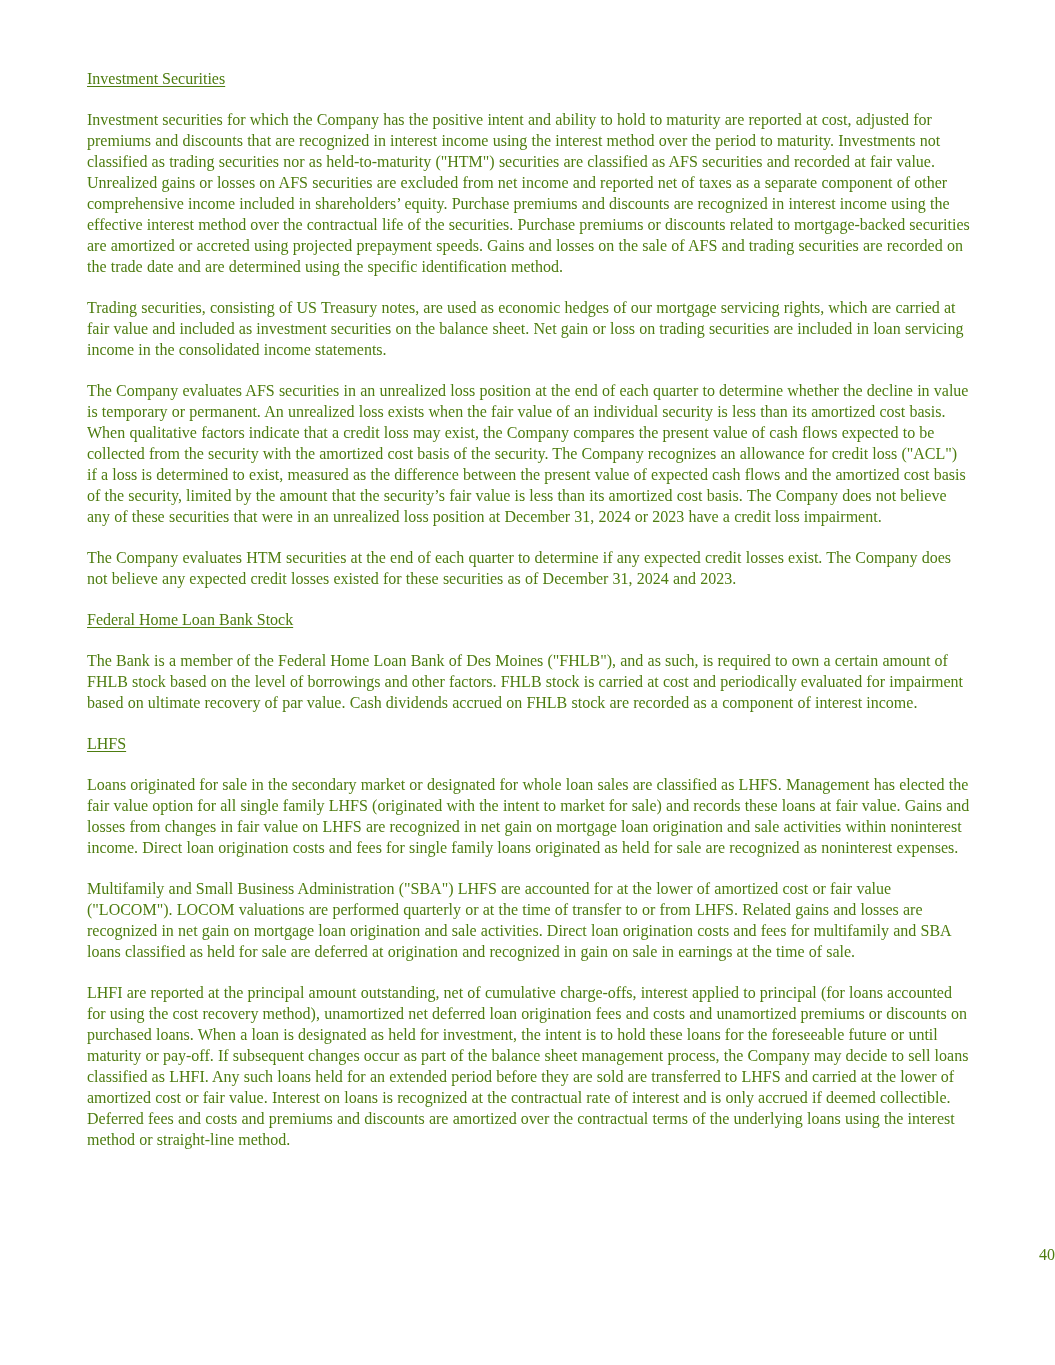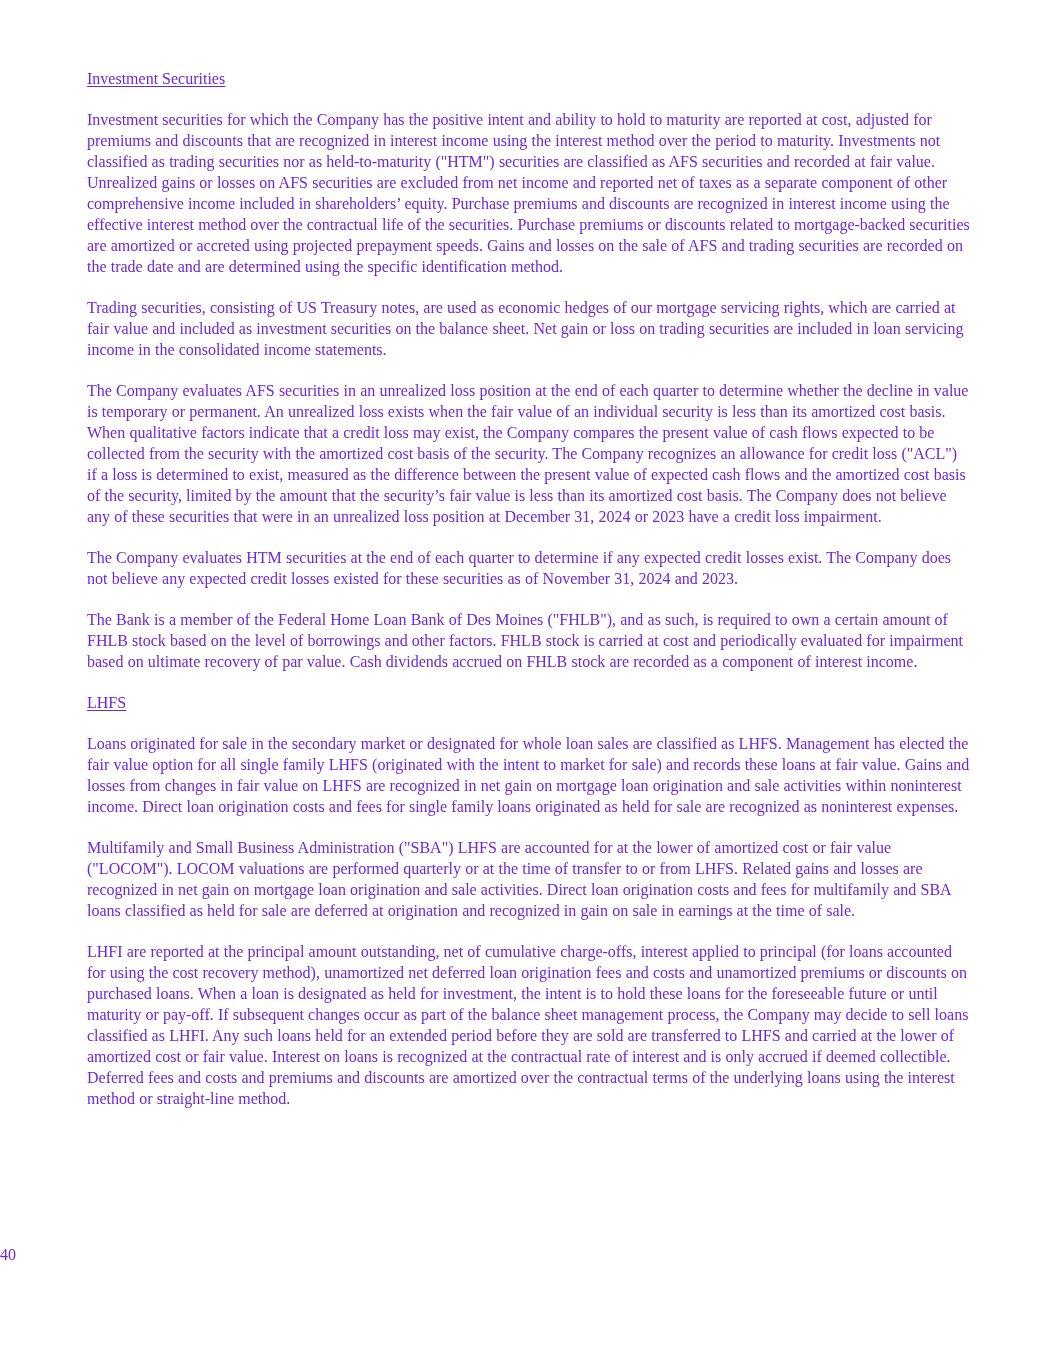--- a/index.html
+++ b/index.html
@@ -2,21 +2,21 @@
 <html><head>
 <meta charset="utf-8">
 <style>
   html, body { margin: 0; padding: 0; background: #ffffff; }
   .page {
     position: relative;
     width: 1055px;
     height: 1365px;
     background: #ffffff;
     font-family: "Liberation Serif", "DejaVu Serif", serif;
-    color: #6d28d9;
+    color: #4d7c0f;
     overflow: hidden;
   }
   .content {
     position: absolute;
     left: 87px;
     top: 68px;
     width: 884px;
   }
   .heading {
     font-size: 16px;
@@ -31,40 +31,41 @@
     line-height: 21px;
     margin: 6px 0 20px 0;
     text-align: left;
     word-spacing: 0.2px;
   }
   .page-number {
     position: absolute;
     left: 0;
     right: 0;
     top: 1244px;
-    text-align: left;
+    text-align: right;
     font-size: 16px;
     line-height: 21px;
   }
 </style>
 </head>
 <body>
 
 <div class="page">
   <div class="content">
 
     <div class="section">
       <div class="heading">Investment Securities</div>
       <p class="para">Investment securities for which the Company has the positive intent and ability to hold to maturity are reported at cost, adjusted for premiums and discounts that are recognized in interest income using the interest method over the period to maturity. Investments not classified as trading securities nor as held-to-maturity ("HTM") securities are classified as AFS securities and recorded at fair value. Unrealized gains or losses on AFS securities are excluded from net income and reported net of taxes as a separate component of other comprehensive income included in shareholders’ equity. Purchase premiums and discounts are recognized in interest income using the effective interest method over the contractual life of the securities. Purchase premiums or discounts related to mortgage-backed securities are amortized or accreted using projected prepayment speeds. Gains and losses on the sale of AFS and trading securities are recorded on the trade date and are determined using the specific identification method.</p>
       <p class="para">Trading securities, consisting of US Treasury notes, are used as economic hedges of our mortgage servicing rights, which are carried at fair value and included as investment securities on the balance sheet. Net gain or loss on trading securities are included in loan servicing income in the consolidated income statements.</p>
       <p class="para">The Company evaluates AFS securities in an unrealized loss position at the end of each quarter to determine whether the decline in value is temporary or permanent. An unrealized loss exists when the fair value of an individual security is less than its amortized cost basis. When qualitative factors indicate that a credit loss may exist, the Company compares the present value of cash flows expected to be collected from the security with the amortized cost basis of the security. The Company recognizes an allowance for credit loss ("ACL") if a loss is determined to exist, measured as the difference between the present value of expected cash flows and the amortized cost basis of the security, limited by the amount that the security’s fair value is less than its amortized cost basis. The Company does not believe any of these securities that were in an unrealized loss position at December 31, 2024 or 2023 have a credit loss impairment.</p>
-      <p class="para">The Company evaluates HTM securities at the end of each quarter to determine if any expected credit losses exist. The Company does not believe any expected credit losses existed for these securities as of November 31, 2024 and 2023.</p>
+      <p class="para">The Company evaluates HTM securities at the end of each quarter to determine if any expected credit losses exist. The Company does not believe any expected credit losses existed for these securities as of December 31, 2024 and 2023.</p>
     </div>
 
     <div class="section">
+      <div class="heading">Federal Home Loan Bank Stock</div>
       <p class="para">The Bank is a member of the Federal Home Loan Bank of Des Moines ("FHLB"), and as such, is required to own a certain amount of FHLB stock based on the level of borrowings and other factors. FHLB stock is carried at cost and periodically evaluated for impairment based on ultimate recovery of par value. Cash dividends accrued on FHLB stock are recorded as a component of interest income.</p>
     </div>
 
     <div class="section">
       <div class="heading">LHFS</div>
       <p class="para">Loans originated for sale in the secondary market or designated for whole loan sales are classified as LHFS. Management has elected the fair value option for all single family LHFS (originated with the intent to market for sale) and records these loans at fair value. Gains and losses from changes in fair value on LHFS are recognized in net gain on mortgage loan origination and sale activities within noninterest income. Direct loan origination costs and fees for single family loans originated as held for sale are recognized as noninterest expenses.</p>
       <p class="para">Multifamily and Small Business Administration ("SBA") LHFS are accounted for at the lower of amortized cost or fair value ("LOCOM"). LOCOM valuations are performed quarterly or at the time of transfer to or from LHFS. Related gains and losses are recognized in net gain on mortgage loan origination and sale activities. Direct loan origination costs and fees for multifamily and SBA loans classified as held for sale are deferred at origination and recognized in gain on sale in earnings at the time of sale.</p>
     </div>
 
     <div class="section">

